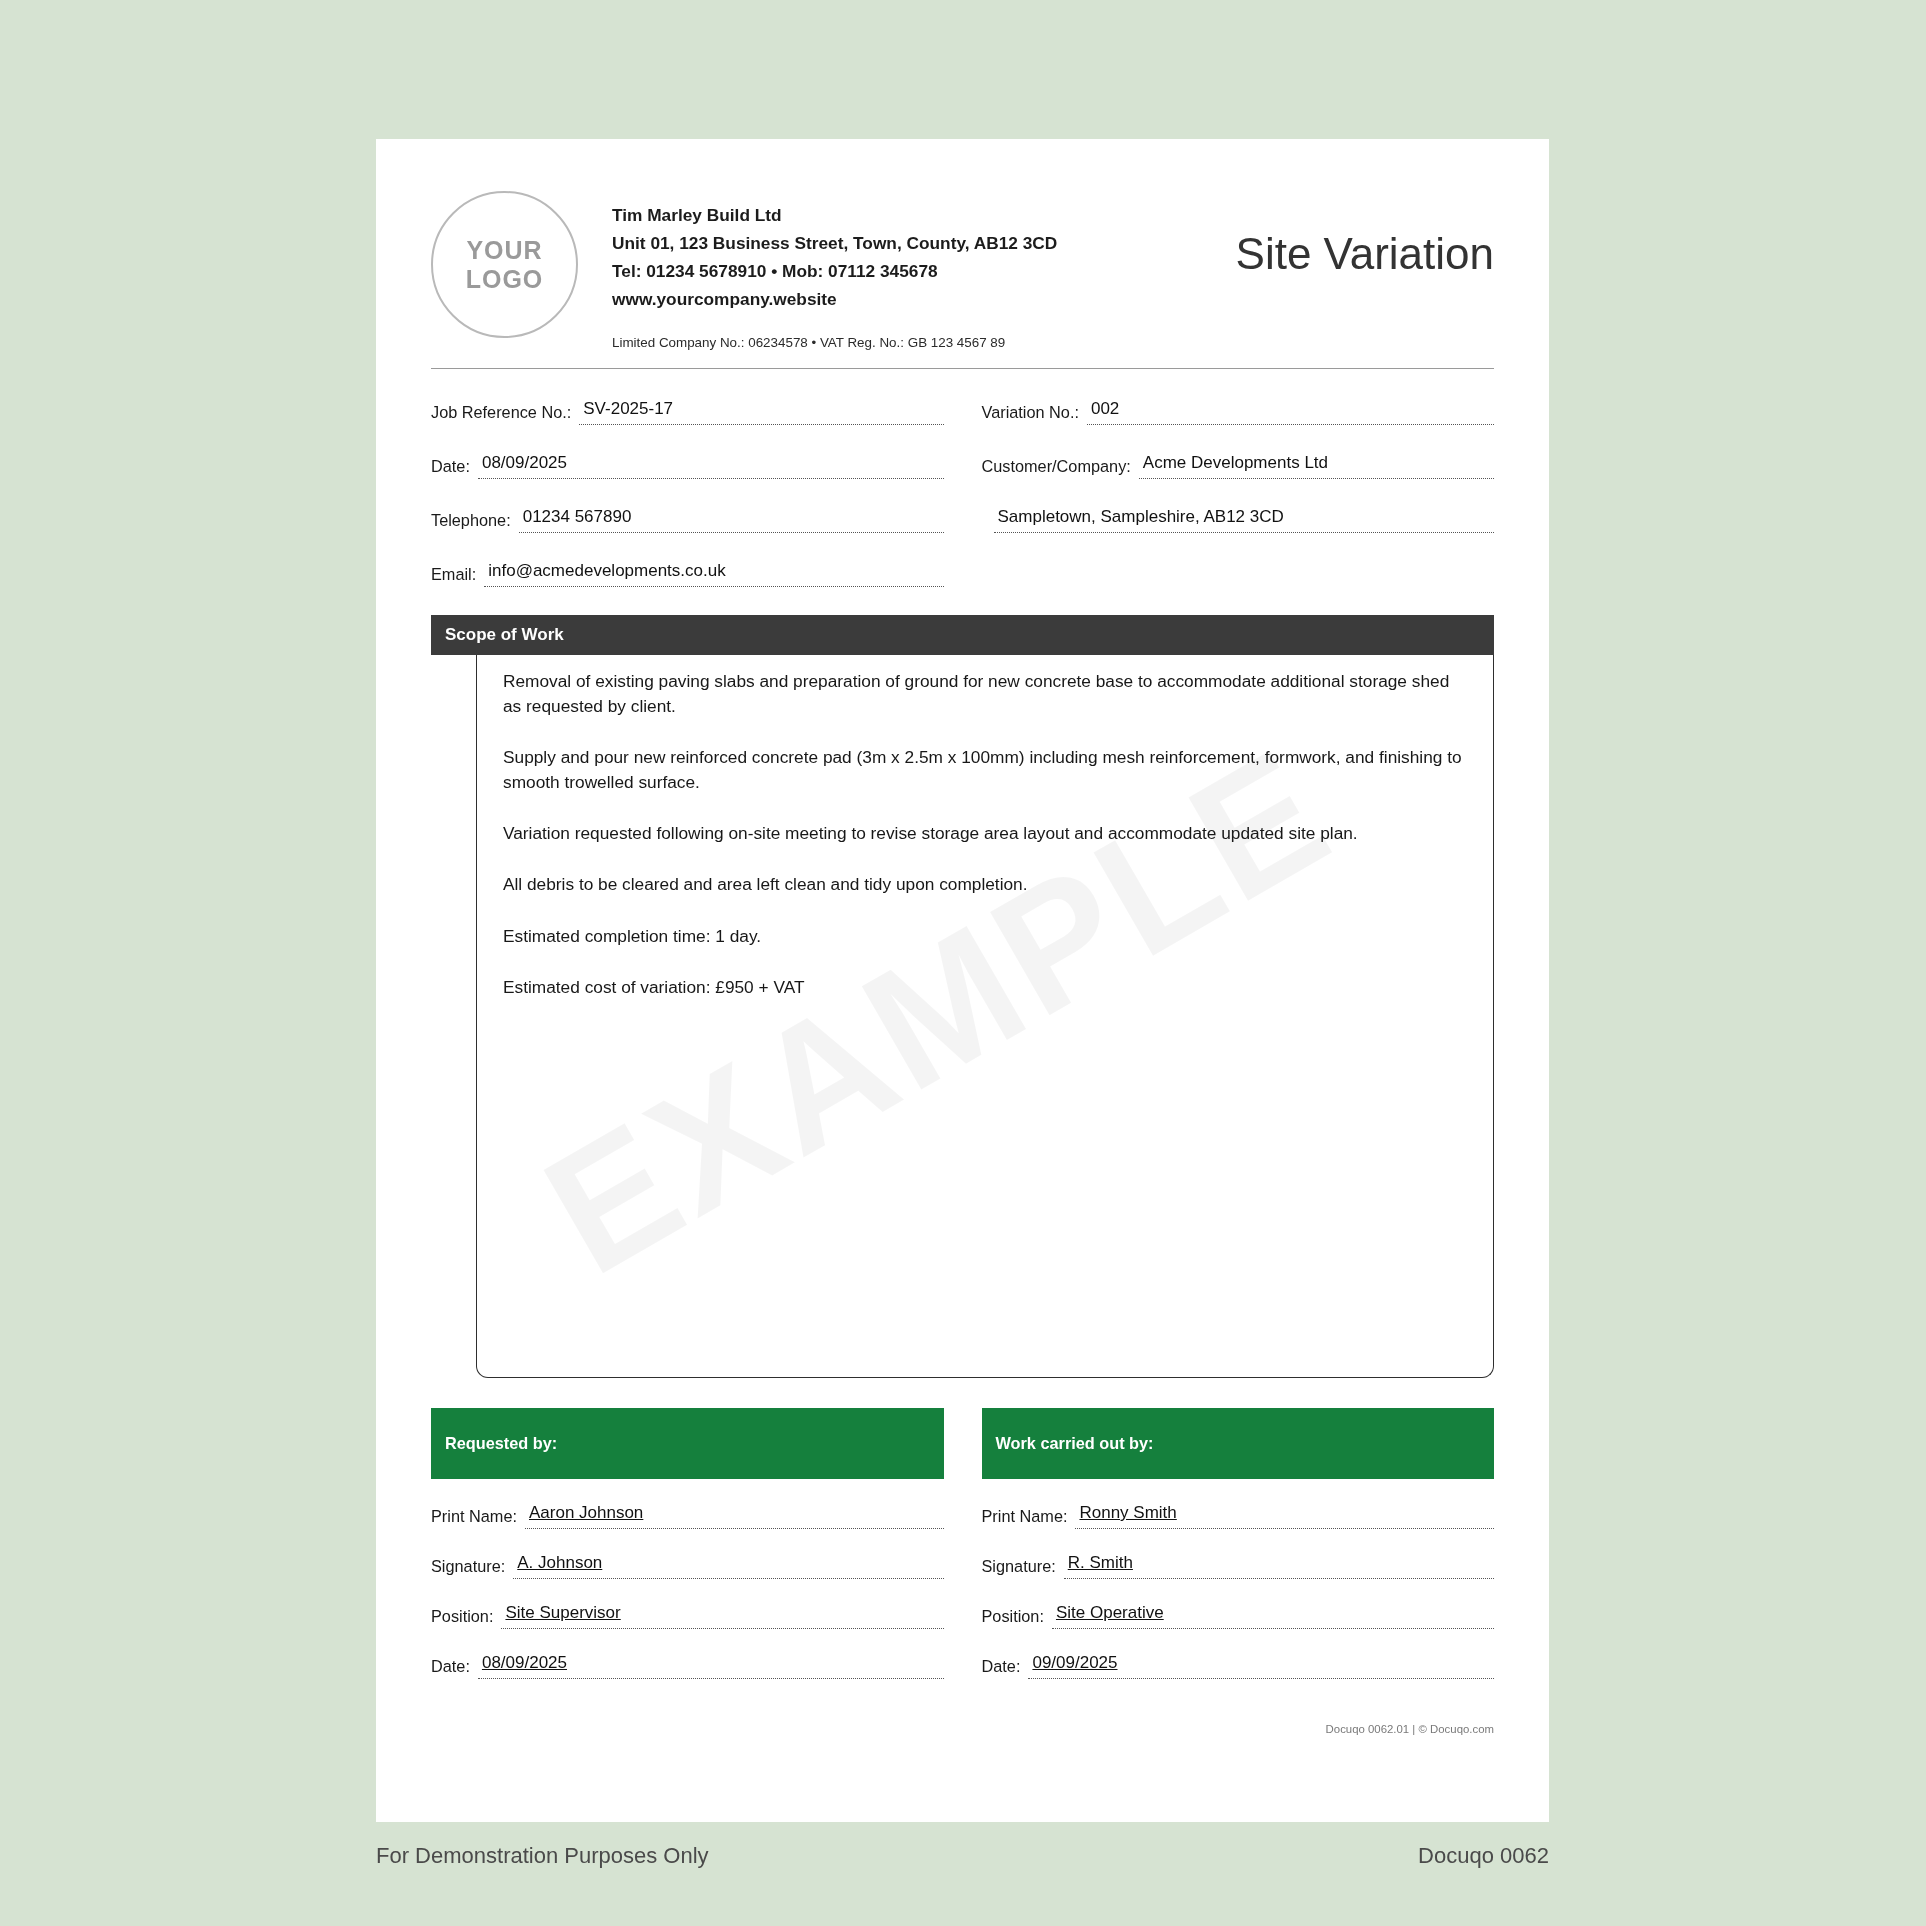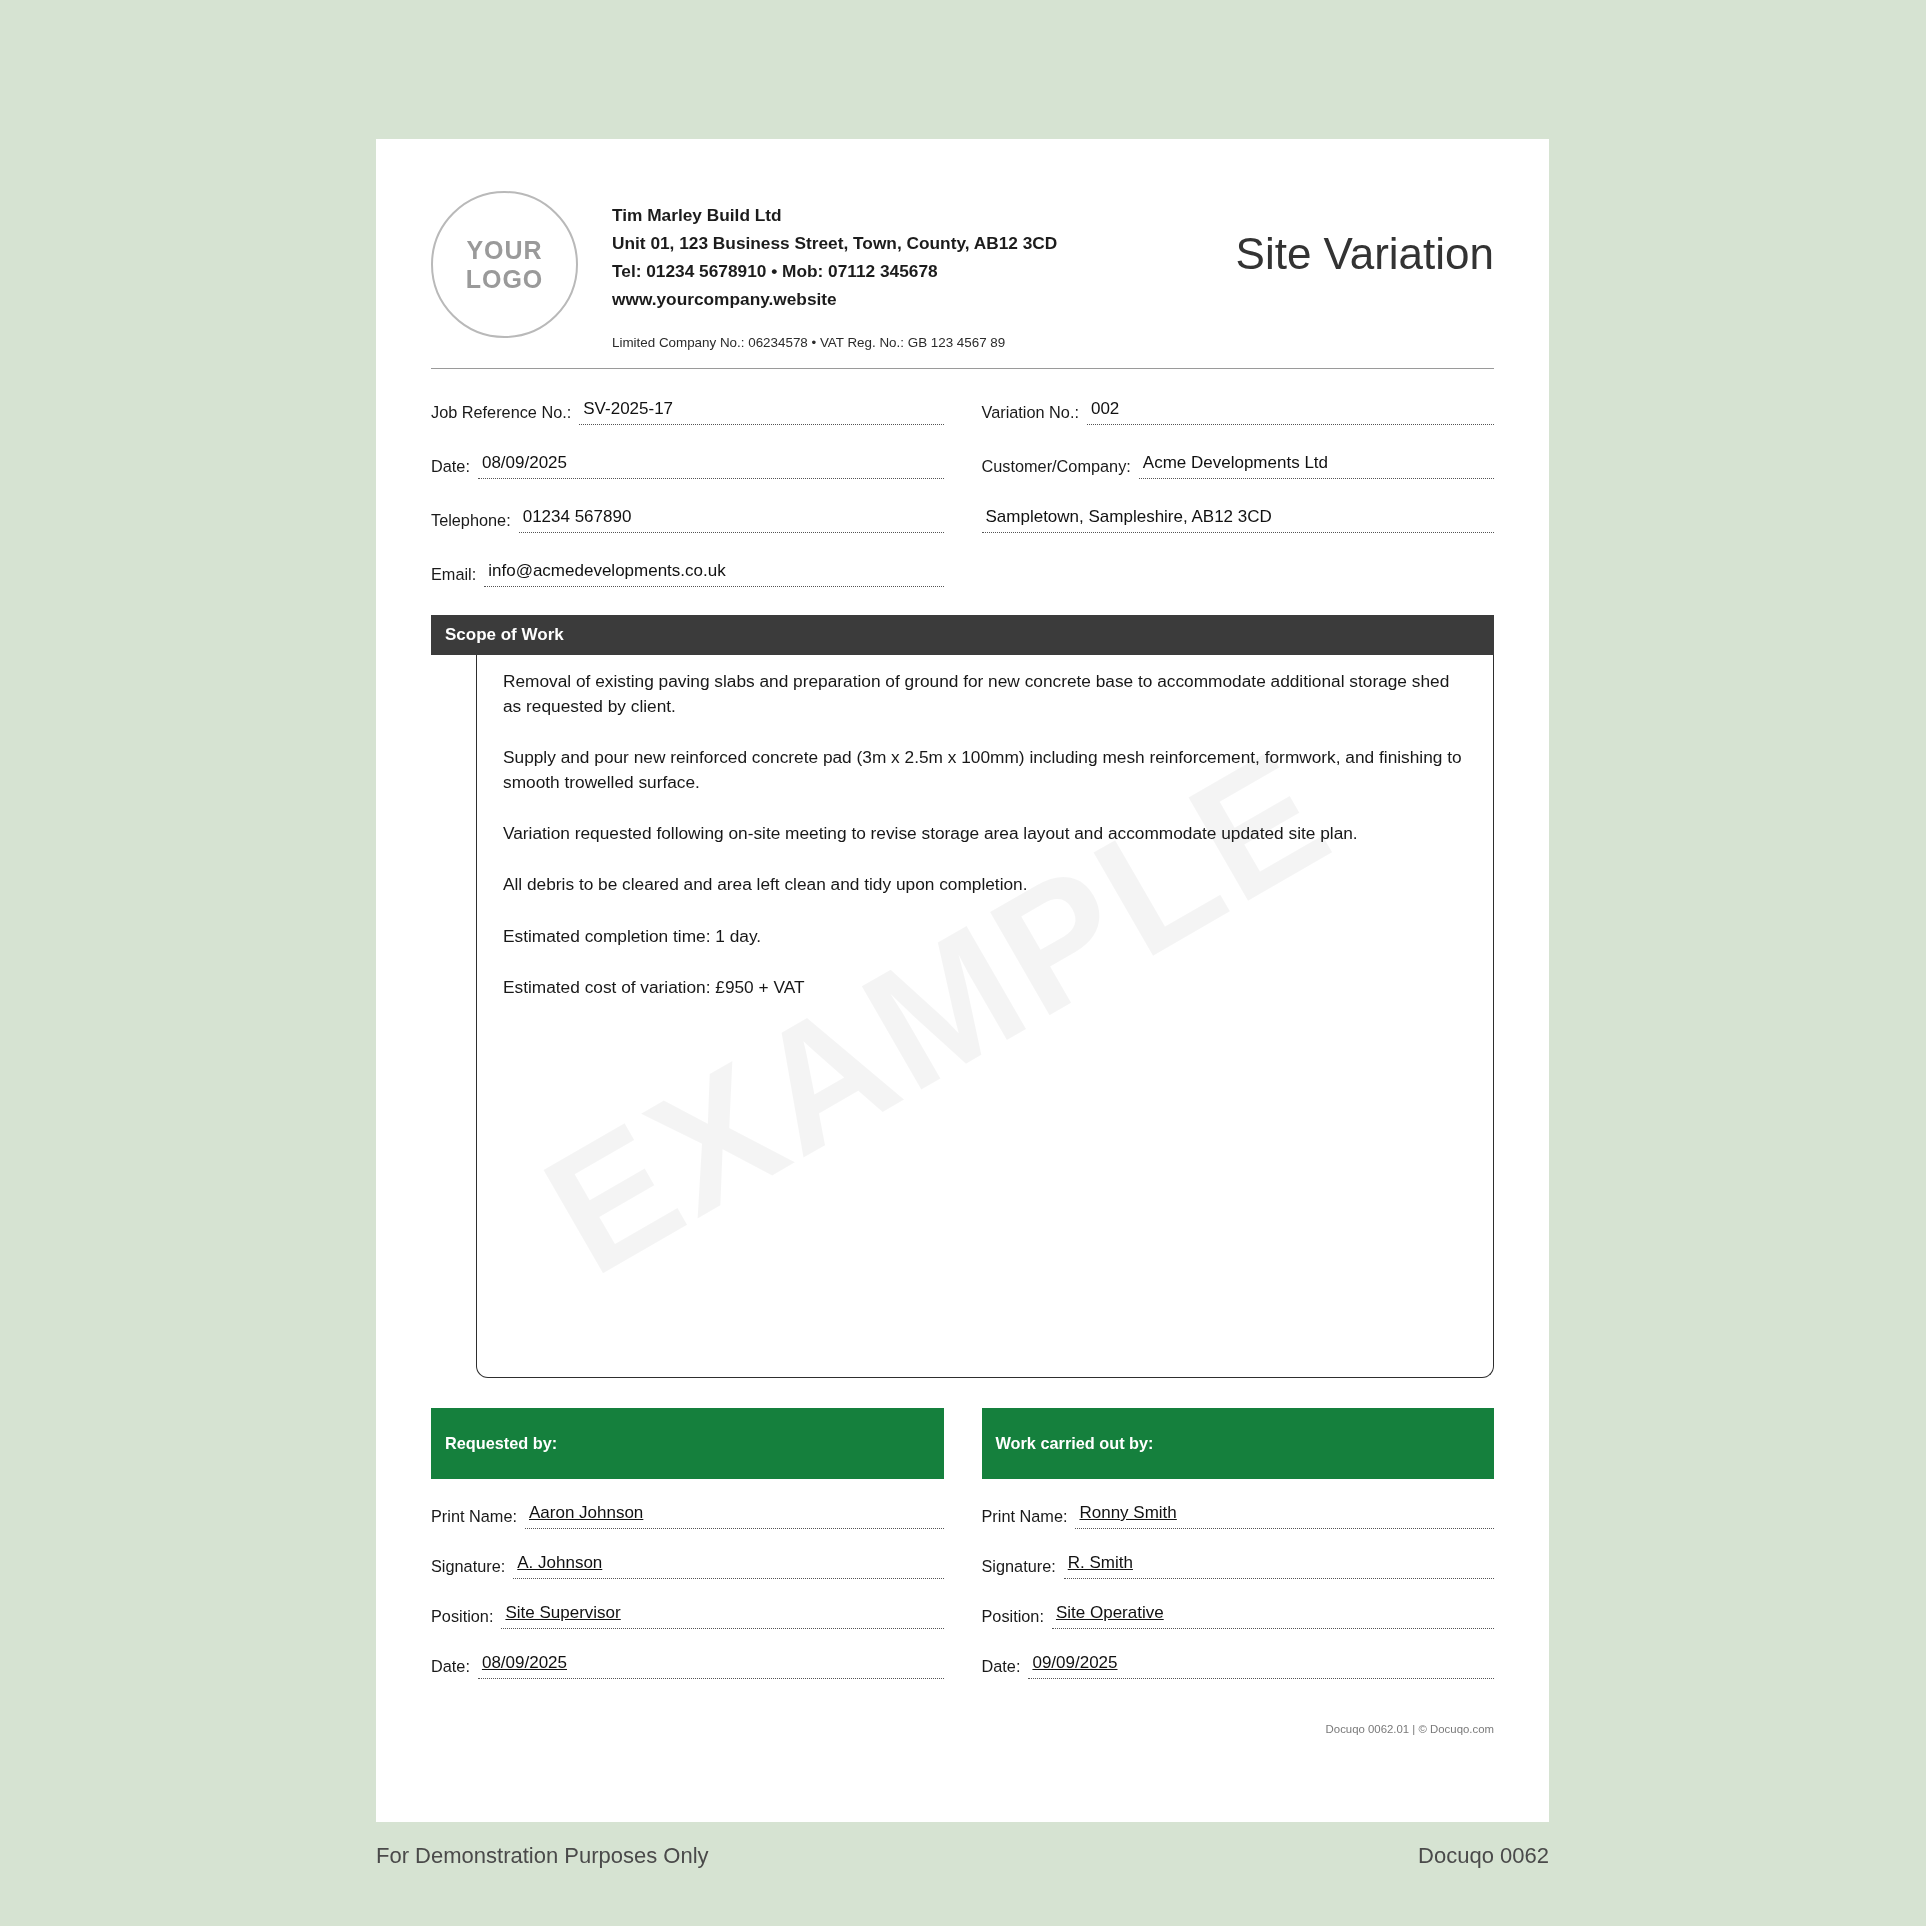--- a/index.html
+++ b/index.html
@@ -129,21 +129,21 @@
   .field-value {
     flex: 1 1 auto;
     margin-left: 8px;
     font-size: 17px;
     color: #111;
     border-bottom: 1.6px dotted #555;
     padding: 0 4px 4px 4px;
     min-height: 26px;
     line-height: 1.2;
   }
-  .field-row.continuation .field-value { margin-left: 0; }
+  .field-row.continuation .field-value { margin-left: 12px; }
   .spacer-label { width: 0; }
 
   
   .section-bar {
     background: #3b3b3b;
     color: #ffffff;
     font-size: 17px;
     font-weight: bold;
     padding: 10px 14px;
     position: relative;

